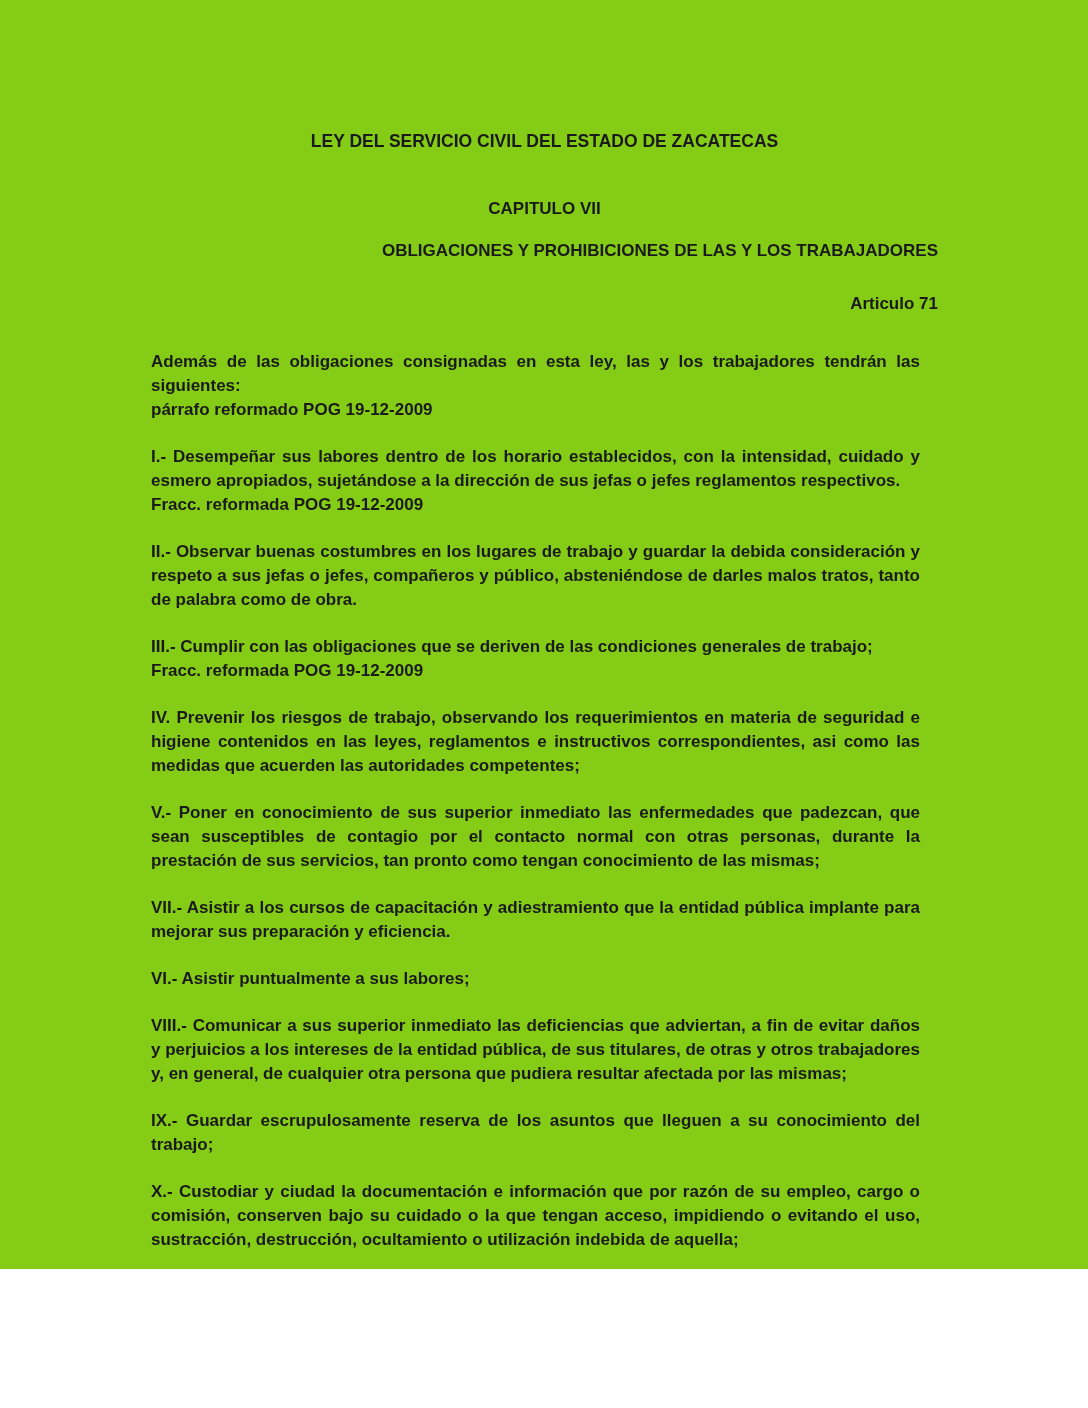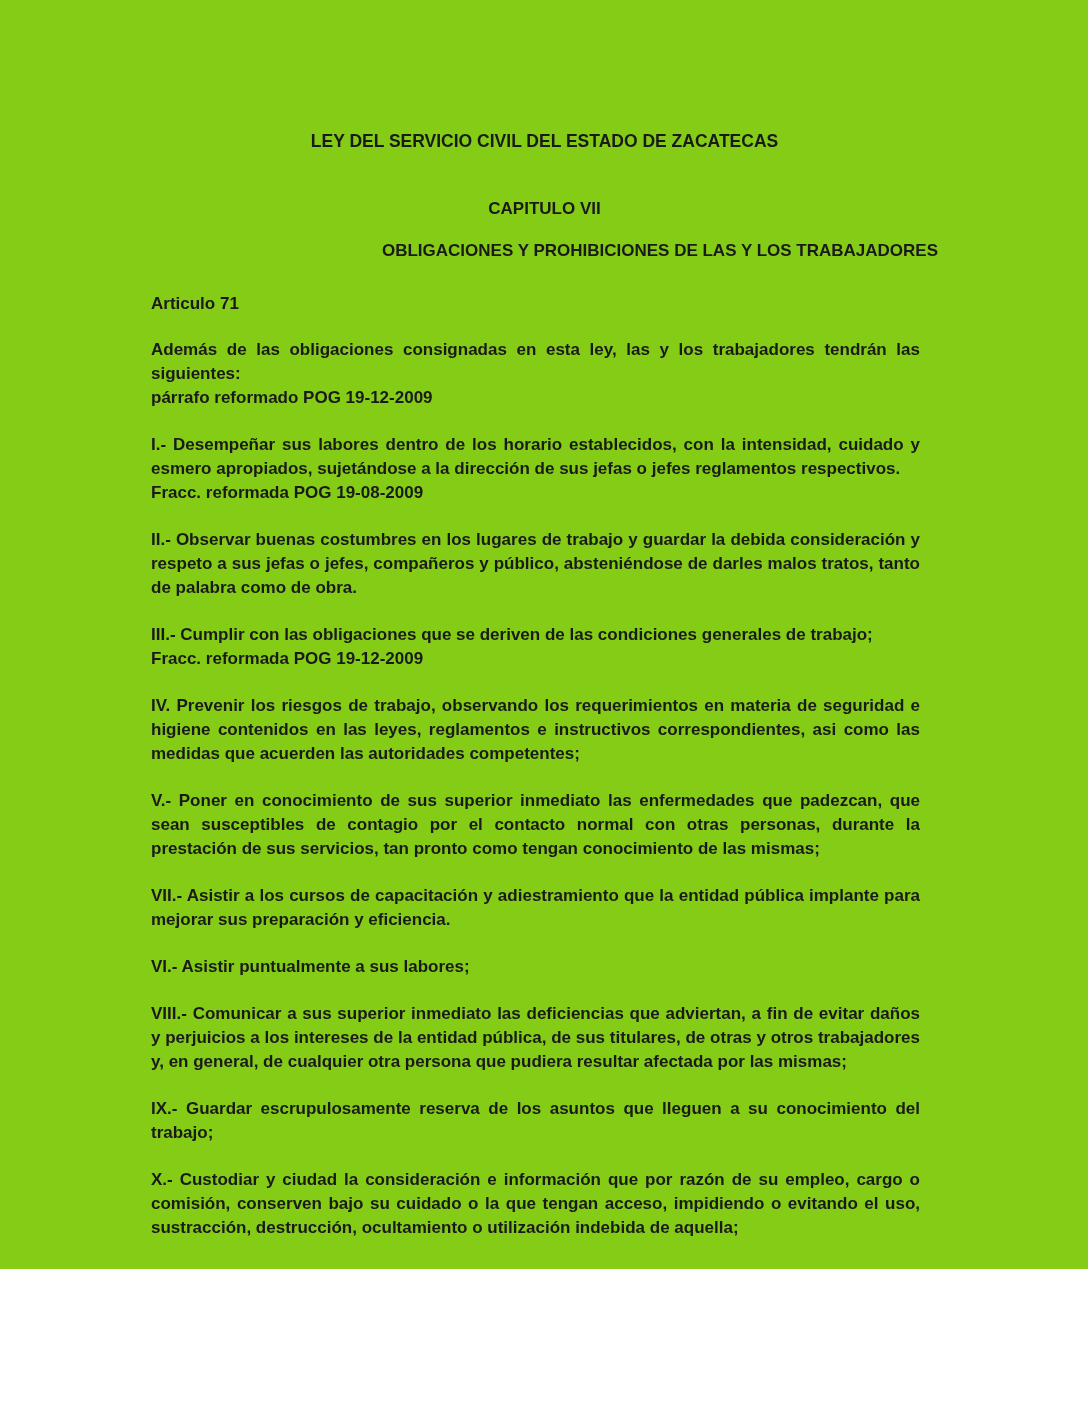--- a/index.html
+++ b/index.html
@@ -25,22 +25,22 @@
   }
   .chapter {
     text-align: center;
     margin-bottom: 18px;
   }
   .chapter-subtitle {
     text-align: right;
     margin-bottom: 29px;
   }
   .article-heading {
-    text-align: left;
-    margin-bottom: 22px;
+    text-align: right;
+    margin-bottom: 34px;
   }
   .body-copy p {
     text-align: justify;
     white-space: pre-line;
     margin: 0 18px 23px 0;
   }
 </style>
 </head>
 <body>
 
@@ -53,35 +53,35 @@
   <div class="chapter-subtitle">OBLIGACIONES Y PROHIBICIONES DE LAS Y LOS TRABAJADORES</div>
 
   <div class="article-heading">Articulo 71</div>
 
   <div class="body-copy">
 
       <p>Además de las obligaciones consignadas en esta ley, las y los trabajadores tendrán las siguientes:
 párrafo reformado POG 19-12-2009</p>
 
       <p>I.- Desempeñar sus labores dentro de los horario establecidos, con la intensidad, cuidado y esmero apropiados, sujetándose a la dirección de sus jefas o jefes reglamentos respectivos.
-Fracc. reformada POG 19-08-2009</p>
+Fracc. reformada POG 19-12-2009</p>
 
       <p>II.- Observar buenas costumbres en los lugares de trabajo y guardar la debida consideración y respeto a sus jefas o jefes, compañeros y público, absteniéndose de darles malos tratos, tanto de palabra como de obra.</p>
 
       <p>III.- Cumplir con las obligaciones que se deriven de las condiciones generales de trabajo;
 Fracc. reformada POG 19-12-2009</p>
 
       <p>IV. Prevenir los riesgos de trabajo, observando los requerimientos en materia de seguridad e higiene contenidos en las leyes, reglamentos e instructivos correspondientes, asi como las medidas que acuerden las autoridades competentes;</p>
 
       <p>V.- Poner en conocimiento de sus superior inmediato las enfermedades que padezcan, que sean susceptibles de contagio por el contacto normal con otras personas, durante la prestación de sus servicios, tan pronto como tengan conocimiento de las mismas;</p>
 
       <p>VII.- Asistir a los cursos de capacitación y adiestramiento que la entidad pública implante para mejorar sus preparación y eficiencia.</p>
 
       <p>VI.- Asistir puntualmente a sus labores;</p>
 
       <p>VIII.- Comunicar a sus superior inmediato las deficiencias que adviertan, a fin de evitar daños y perjuicios a los intereses de la entidad pública, de sus titulares, de otras y otros trabajadores y, en general, de cualquier otra persona que pudiera resultar afectada por las mismas;</p>
 
       <p>IX.- Guardar escrupulosamente reserva de los asuntos que lleguen a su conocimiento del trabajo;</p>
 
-      <p>X.- Custodiar y ciudad la consideración e información que por razón de su empleo, cargo o comisión, conserven bajo su cuidado o la que tengan acceso, impidiendo o evitando el uso, sustracción, destrucción, ocultamiento o utilización indebida de aquella;</p>
+      <p>X.- Custodiar y ciudad la documentación e información que por razón de su empleo, cargo o comisión, conserven bajo su cuidado o la que tengan acceso, impidiendo o evitando el uso, sustracción, destrucción, ocultamiento o utilización indebida de aquella;</p>
     </div>
 
 </div>
 
 </body></html>

